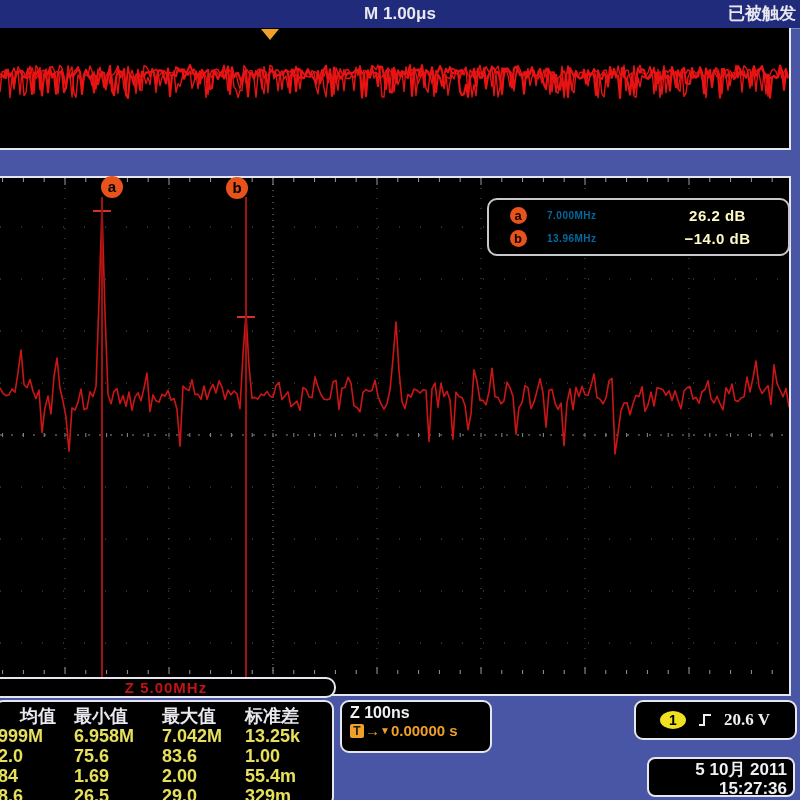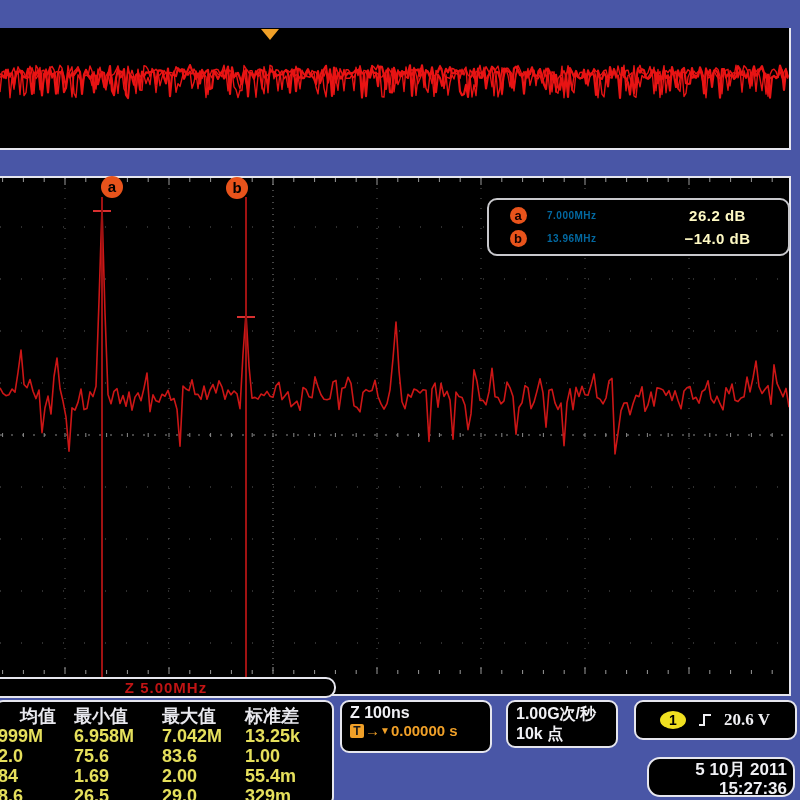--- a/index.html
+++ b/index.html
@@ -79,29 +79,33 @@
   }
   .t-caret{font-size:10px;margin:0 1px 0 0;}
   .rate-box{left:506px;top:700px;width:112px;height:48px;padding:2px 0 0 8px;}
   .rate-box div{color:#f0f0f4;font-size:16px;line-height:20px;}
   .chan-box{left:634px;top:700px;width:163px;height:40px;display:flex;align-items:center;gap:12px;padding-left:24px;}
   .ch-oval{
     width:26px;height:18px;border-radius:50%;background:#f0e020;color:#000;
     font-size:14px;line-height:18px;text-align:center;
   }
   .ch-level{color:#f0f0f4;font-size:17px;font-family:Liberation Serif, serif;}
-  .dt-box{left:647px;top:757px;width:148px;height:40px;padding:1px 6px;border-radius:13px;}
+  .dt-box{left:647px;top:757px;width:148px;height:40px;padding:1px 6px;border-radius:8px;}
   .dt-box .d1{color:#f0f0f4;font-size:17px;line-height:19px;text-align:right;}
   .dt-box .d2{color:#f0f0f4;font-size:17px;line-height:19px;text-align:right;}
 </style>
 </head>
 <body>
 
 <div id="screen">
 
+  <div class="titlebar">
+    <span class="tb-center">M 1.00μs</span>
+    <span class="tb-right">已被触发</span>
+  </div>
   <div class="trig-pos-marker"></div>
 
   <div class="panel top-panel">
     <svg id="topwave" width="789" height="120">
         <polyline points="0,46.1 2,47.1 4,49.5 6,41.8 8,47.1 10,45.8 12,45.2 14,56.9 16,43.8 18,44.8 20,42.3 22,46.8 24,49.4 26,48.7 28,40.8 30,48.4 32,65.9 34,44.5 36,46.8 38,42.4 40,49.2 42,67.5 44,46.0 46,43.7 48,64.3 50,41.5 52,47.3 54,45.3 56,65.7 58,45.2 60,44.0 62,44.5 64,64.1 66,59.9 68,44.8 70,49.5 72,45.1 74,46.9 76,44.1 78,41.1 80,44.0 82,65.9 84,46.4 86,42.0 88,47.2 90,50.6 92,47.0 94,64.4 96,47.5 98,56.2 100,47.5 102,44.4 104,44.8 106,58.6 108,47.6 110,38.1 112,62.9 114,67.1 116,50.4 118,41.1 120,49.5 122,48.0 124,41.0 126,66.9 128,70.0 130,47.1 132,49.3 134,56.7 136,47.0 138,45.2 140,61.4 142,43.7 144,48.3 146,44.4 148,44.7 150,44.0 152,43.5 154,44.2 156,56.1 158,42.6 160,42.4 162,42.9 164,49.3 166,55.4 168,40.5 170,68.1 172,47.4 174,46.8 176,48.1 178,40.2 180,42.4 182,41.1 184,50.7 186,46.2 188,41.6 190,37.1 192,42.4 194,45.7 196,50.9 198,45.6 200,55.5 202,41.9 204,46.5 206,43.3 208,41.8 210,61.1 212,60.0 214,42.3 216,46.8 218,50.9 220,46.7 222,43.6 224,50.5 226,45.7 228,38.5 230,65.9 232,39.3 234,48.8 236,47.1 238,44.8 240,50.2 242,56.1 244,46.2 246,42.0 248,68.4 250,44.8 252,46.7 254,50.7 256,43.2 258,48.1 260,41.5 262,42.2 264,48.6 266,50.5 268,56.7 270,41.2 272,43.5 274,43.9 276,48.2 278,47.1 280,46.5 282,46.5 284,43.9 286,42.0 288,45.4 290,64.7 292,43.8 294,42.0 296,63.1 298,40.7 300,41.6 302,50.1 304,50.1 306,44.5 308,41.1 310,46.5 312,48.1 314,50.6 316,56.1 318,43.2 320,55.1 322,49.4 324,41.2 326,37.8 328,54.7 330,41.3 332,67.9 334,39.6 336,54.5 338,45.1 340,48.7 342,49.6 344,44.1 346,47.5 348,44.9 350,45.6 352,45.2 354,44.1 356,41.7 358,42.3 360,43.2 362,69.4 364,45.1 366,68.1 368,42.3 370,49.6 372,42.5 374,45.0 376,44.5 378,58.2 380,38.6 382,38.9 384,47.3 386,61.0 388,42.2 390,64.2 392,64.5 394,40.1 396,54.9 398,44.2 400,44.3 402,48.2 404,43.9 406,45.2 408,44.9 410,37.3 412,67.8 414,41.0 416,42.5 418,41.4 420,48.1 422,37.3 424,50.7 426,42.2 428,44.1 430,49.1 432,39.4 434,50.5 436,64.2 438,46.7 440,50.0 442,57.8 444,47.0 446,40.8 448,44.4 450,39.2 452,45.4 454,45.1 456,42.1 458,43.3 460,63.2 462,67.2 464,66.0 466,56.9 468,68.9 470,49.7 472,47.5 474,40.8 476,58.4 478,40.5 480,49.7 482,49.8 484,42.4 486,60.3 488,48.0 490,44.8 492,38.7 494,40.7 496,44.3 498,44.1 500,50.7 502,65.1 504,40.5 506,41.2 508,43.0 510,44.7 512,59.7 514,40.4 516,38.7 518,41.9 520,47.1 522,45.9 524,65.7 526,45.2 528,47.0 530,46.1 532,39.3 534,47.7 536,47.6 538,47.6 540,41.1 542,48.8 544,56.5 546,61.1 548,40.6 550,44.2 552,47.6 554,54.5 556,46.8 558,59.1 560,61.7 562,50.2 564,64.4 566,45.7 568,68.8 570,40.2 572,44.1 574,48.7 576,43.0 578,48.3 580,50.6 582,49.5 584,41.7 586,55.5 588,42.4 590,47.9 592,44.9 594,47.4 596,66.8 598,42.5 600,50.3 602,51.0 604,44.4 606,48.4 608,58.3 610,39.1 612,47.8 614,41.0 616,47.7 618,47.5 620,70.0 622,39.8 624,48.2 626,50.5 628,54.8 630,66.5 632,47.8 634,65.0 636,51.0 638,40.4 640,44.6 642,41.1 644,42.2 646,49.7 648,50.8 650,49.3 652,45.7 654,42.1 656,47.0 658,55.1 660,47.9 662,50.9 664,42.1 666,50.0 668,47.3 670,62.5 672,39.0 674,47.4 676,59.0 678,42.3 680,48.8 682,41.8 684,40.0 686,55.3 688,55.8 690,55.7 692,40.1 694,49.4 696,47.7 698,48.6 700,39.4 702,44.4 704,65.4 706,40.8 708,45.8 710,42.0 712,58.9 714,42.6 716,42.4 718,45.5 720,69.7 722,41.1 724,41.0 726,49.5 728,46.3 730,47.8 732,46.4 734,50.9 736,49.0 738,38.2 740,41.3 742,47.0 744,46.9 746,49.4 748,45.8 750,56.6 752,44.9 754,38.3 756,47.7 758,45.4 760,41.2 762,38.1 764,44.7 766,49.7 768,46.6 770,69.7 772,49.4 774,48.1 776,49.3 778,48.4 780,37.7 782,43.3 784,62.0 786,42.3 788,48.9" fill="none" stroke="#e81414" stroke-width="2.2" stroke-linejoin="round"></polyline>
         <polyline points="0,64.1 2,44.1 4,43.1 6,50.5 8,41.1 10,69.8 12,49.4 14,61.2 16,47.6 18,43.1 20,66.5 22,42.6 24,44.7 26,50.5 28,49.9 30,47.5 32,39.8 34,46.2 36,50.5 38,47.5 40,39.4 42,64.9 44,50.0 46,41.0 48,46.3 50,40.8 52,38.4 54,41.9 56,50.4 58,65.7 60,46.5 62,41.7 64,48.3 66,56.7 68,47.6 70,43.2 72,38.8 74,65.3 76,69.4 78,46.8 80,50.8 82,55.0 84,48.8 86,46.9 88,48.1 90,38.0 92,43.1 94,56.3 96,61.1 98,41.0 100,49.3 102,43.5 104,57.8 106,61.9 108,45.9 110,55.8 112,47.3 114,46.0 116,42.2 118,37.8 120,46.4 122,43.5 124,45.6 126,56.4 128,38.1 130,48.8 132,42.3 134,49.4 136,65.5 138,42.7 140,49.1 142,46.3 144,47.7 146,55.6 148,49.4 150,56.6 152,40.5 154,42.9 156,41.2 158,43.8 160,57.7 162,49.7 164,42.4 166,45.5 168,45.0 170,44.4 172,44.9 174,45.6 176,38.7 178,42.3 180,44.0 182,42.8 184,41.1 186,44.7 188,47.2 190,43.1 192,60.3 194,54.3 196,42.9 198,48.8 200,42.8 202,50.5 204,45.9 206,48.9 208,66.5 210,47.1 212,42.0 214,46.0 216,43.5 218,46.2 220,46.4 222,48.7 224,41.3 226,43.9 228,62.9 230,49.0 232,43.1 234,58.9 236,61.6 238,69.5 240,62.2 242,62.5 244,37.5 246,40.7 248,43.3 250,46.6 252,44.4 254,47.6 256,46.5 258,41.4 260,41.5 262,57.3 264,65.7 266,43.8 268,64.8 270,37.3 272,38.4 274,50.9 276,41.7 278,42.1 280,45.3 282,42.8 284,50.9 286,48.0 288,59.4 290,48.0 292,44.2 294,48.6 296,38.2 298,47.3 300,60.9 302,43.8 304,46.0 306,48.8 308,42.9 310,44.7 312,47.1 314,43.8 316,44.1 318,49.4 320,50.0 322,41.4 324,60.1 326,68.9 328,49.1 330,43.8 332,49.3 334,66.4 336,39.7 338,44.8 340,50.7 342,50.8 344,41.4 346,50.4 348,50.3 350,50.3 352,46.4 354,62.6 356,39.3 358,47.6 360,37.7 362,46.2 364,42.3 366,43.2 368,49.8 370,45.2 372,37.6 374,39.1 376,41.7 378,37.1 380,44.9 382,68.8 384,69.1 386,42.1 388,42.7 390,56.5 392,40.5 394,63.8 396,48.4 398,41.8 400,48.4 402,42.7 404,44.4 406,48.9 408,50.4 410,41.1 412,47.7 414,39.5 416,45.8 418,55.8 420,50.6 422,45.7 424,44.6 426,60.4 428,64.4 430,46.2 432,55.5 434,47.9 436,47.0 438,41.9 440,37.5 442,41.2 444,60.5 446,46.7 448,67.1 450,54.7 452,46.9 454,51.0 456,43.2 458,42.7 460,50.6 462,41.1 464,47.1 466,41.1 468,47.0 470,48.8 472,69.0 474,56.7 476,67.6 478,43.8 480,37.3 482,48.5 484,39.3 486,50.3 488,49.6 490,42.7 492,40.0 494,67.7 496,45.2 498,68.9 500,59.3 502,39.8 504,48.0 506,41.3 508,47.5 510,58.7 512,46.6 514,62.8 516,46.9 518,42.0 520,45.7 522,49.6 524,46.2 526,43.4 528,50.0 530,42.6 532,40.3 534,43.6 536,50.3 538,50.9 540,47.0 542,55.0 544,49.7 546,40.3 548,45.4 550,66.3 552,43.8 554,45.4 556,63.5 558,65.2 560,54.6 562,38.1 564,69.7 566,49.0 568,37.8 570,44.7 572,62.0 574,47.7 576,47.6 578,49.5 580,50.4 582,50.4 584,47.7 586,45.5 588,57.9 590,45.1 592,46.7 594,41.4 596,49.9 598,69.7 600,49.5 602,66.2 604,68.9 606,50.1 608,48.4 610,49.6 612,50.1 614,41.7 616,47.1 618,47.8 620,55.5 622,41.6 624,49.5 626,42.5 628,42.1 630,49.5 632,56.9 634,37.6 636,59.9 638,41.5 640,37.3 642,44.9 644,45.4 646,49.4 648,49.3 650,46.4 652,41.6 654,65.8 656,44.3 658,46.8 660,43.5 662,66.5 664,46.3 666,42.5 668,44.7 670,41.7 672,46.8 674,44.1 676,45.6 678,60.7 680,50.9 682,44.3 684,44.0 686,45.3 688,41.7 690,43.6 692,50.3 694,46.5 696,50.4 698,45.8 700,41.0 702,50.2 704,59.5 706,39.9 708,50.0 710,49.0 712,47.4 714,42.9 716,46.8 718,49.8 720,50.2 722,48.9 724,44.4 726,42.2 728,41.3 730,57.9 732,45.7 734,44.6 736,45.3 738,45.8 740,42.4 742,45.6 744,37.6 746,39.8 748,43.7 750,60.2 752,47.8 754,42.1 756,63.4 758,41.5 760,50.6 762,62.6 764,44.2 766,45.7 768,68.2 770,46.5 772,42.2 774,41.1 776,43.6 778,49.3 780,41.7 782,41.8 784,50.6 786,48.0 788,50.7" fill="none" stroke="#e81414" stroke-width="1.4" stroke-linejoin="round"></polyline>
         <polyline points="0,49.5 2,47.3 4,49.5 6,50.1 8,41.6 10,49.3 12,44.4 14,39.9 16,48.1 18,38.8 20,43.2 22,42.5 24,67.6 26,64.6 28,45.8 30,38.1 32,45.6 34,65.5 36,37.5 38,40.8 40,61.7 42,42.8 44,42.3 46,49.8 48,44.9 50,38.7 52,50.1 54,47.0 56,43.8 58,43.9 60,37.3 62,40.2 64,50.6 66,60.2 68,37.7 70,47.9 72,68.9 74,43.7 76,41.6 78,38.7 80,43.8 82,58.3 84,49.5 86,41.4 88,46.0 90,49.0 92,57.5 94,43.7 96,55.5 98,46.4 100,39.1 102,49.5 104,59.3 106,48.0 108,44.4 110,47.4 112,49.8 114,67.5 116,49.2 118,65.4 120,43.0 122,43.6 124,60.9 126,63.9 128,41.9 130,47.0 132,49.5 134,48.5 136,63.4 138,41.1 140,62.0 142,62.2 144,37.6 146,38.4 148,41.4 150,48.7 152,42.1 154,45.9 156,64.5 158,47.7 160,46.8 162,43.9 164,47.0 166,44.5 168,45.0 170,45.8 172,49.4 174,42.9 176,64.3 178,55.6 180,58.4 182,50.5 184,42.3 186,46.6 188,45.2 190,43.5 192,46.1 194,41.0 196,44.7 198,60.6 200,44.8 202,50.1 204,44.9 206,69.5 208,46.3 210,46.3 212,50.0 214,42.4 216,41.3 218,41.6 220,45.9 222,43.3 224,37.2 226,49.8 228,40.4 230,43.5 232,42.0 234,50.0 236,44.6 238,54.6 240,60.9 242,49.2 244,42.3 246,55.1 248,62.5 250,42.6 252,42.6 254,50.5 256,69.3 258,47.5 260,47.2 262,61.0 264,38.7 266,48.5 268,46.8 270,44.2 272,43.4 274,45.2 276,45.4 278,62.9 280,45.0 282,61.4 284,44.1 286,42.0 288,42.7 290,44.3 292,40.9 294,48.5 296,46.9 298,46.9 300,50.7 302,42.3 304,46.4 306,47.5 308,48.8 310,49.3 312,42.5 314,44.0 316,59.3 318,65.9 320,47.5 322,42.4 324,48.2 326,42.8 328,47.8 330,44.7 332,49.0 334,50.5 336,50.9 338,62.3 340,40.6 342,45.4 344,62.8 346,41.7 348,41.7 350,44.2 352,47.5 354,49.7 356,44.6 358,42.5 360,39.0 362,69.8 364,46.5 366,42.8 368,45.1 370,46.0 372,37.5 374,50.1 376,46.1 378,45.5 380,49.1 382,49.0 384,45.5 386,44.4 388,40.0 390,42.6 392,45.5 394,39.3 396,45.6 398,56.6 400,50.7 402,42.7 404,63.5 406,38.9 408,50.3 410,43.8 412,41.4 414,43.7 416,67.4 418,48.8 420,40.8 422,39.6 424,59.5 426,42.1 428,43.1 430,47.4 432,44.1 434,68.4 436,42.4 438,44.8 440,39.3 442,43.9 444,60.1 446,49.3 448,49.6 450,50.6 452,40.5 454,41.0 456,45.5 458,46.3 460,41.7 462,46.4 464,42.2 466,39.0 468,68.6 470,42.0 472,44.5 474,50.1 476,43.4 478,44.0 480,45.5 482,43.8 484,44.9 486,38.6 488,42.4 490,45.6 492,58.7 494,45.4 496,40.8 498,38.1 500,46.9 502,66.6 504,45.9 506,40.2 508,40.3 510,43.2 512,45.9 514,58.4 516,45.1 518,37.5 520,41.8 522,47.0 524,43.5 526,50.7 528,40.5 530,57.3 532,49.4 534,42.1 536,57.6 538,43.3 540,40.9 542,49.9 544,41.9 546,48.8 548,46.3 550,44.7 552,63.9 554,43.7 556,64.2 558,50.7 560,47.8 562,47.3 564,42.6 566,48.8 568,41.5 570,50.8 572,61.8 574,64.8 576,44.3 578,49.2 580,44.4 582,44.3 584,49.8 586,49.4 588,56.2 590,48.3 592,45.1 594,40.6 596,43.3 598,43.9 600,47.5 602,45.7 604,42.7 606,42.0 608,50.2 610,45.7 612,49.6 614,42.8 616,50.1 618,37.9 620,46.8 622,47.2 624,37.3 626,62.8 628,47.7 630,46.7 632,44.7 634,68.0 636,69.3 638,49.5 640,58.8 642,47.4 644,49.8 646,47.0 648,44.6 650,38.5 652,47.7 654,39.3 656,62.8 658,41.4 660,69.5 662,48.7 664,37.6 666,64.7 668,47.3 670,50.3 672,45.2 674,45.6 676,43.3 678,60.7 680,63.4 682,41.8 684,68.5 686,65.1 688,49.2 690,44.4 692,46.3 694,43.2 696,45.9 698,43.6 700,44.4 702,45.4 704,48.9 706,69.7 708,45.8 710,48.4 712,48.7 714,42.9 716,39.8 718,41.5 720,48.7 722,65.7 724,41.1 726,48.4 728,62.2 730,42.7 732,45.4 734,49.1 736,37.3 738,49.8 740,42.2 742,64.1 744,42.8 746,50.3 748,41.9 750,41.7 752,58.0 754,40.5 756,43.9 758,41.1 760,40.9 762,41.0 764,45.2 766,66.1 768,46.9 770,50.3 772,49.1 774,47.5 776,50.6 778,49.3 780,43.1 782,49.8 784,43.8 786,40.4 788,49.8" fill="none" stroke="#e81414" stroke-width="1.4" stroke-linejoin="round"></polyline>
       </svg>
   </div>
 
@@ -298,24 +302,20 @@
   <div class="bbox time-box">
     <div class="l1">Z 100ns</div>
     <div class="l2">
       <span class="t-badge">T</span>
       <span>→</span>
       <span class="t-caret">▼</span>
       <span>0.00000 s</span>
     </div>
   </div>
 
-  <div class="bbox rate-box">
-    <div>1.00G次/秒</div>
-    <div>10k 点</div>
-  </div>
 
   <div class="bbox chan-box">
     <span class="ch-oval">1</span>
     <svg width="14" height="16">
       <polyline points="1,13 6,13 6,3 13,3" fill="none" stroke="#f0f0f4" stroke-width="2"></polyline>
     </svg>
     <span class="ch-level">20.6 V</span>
   </div>
 
   <div class="bbox dt-box">

